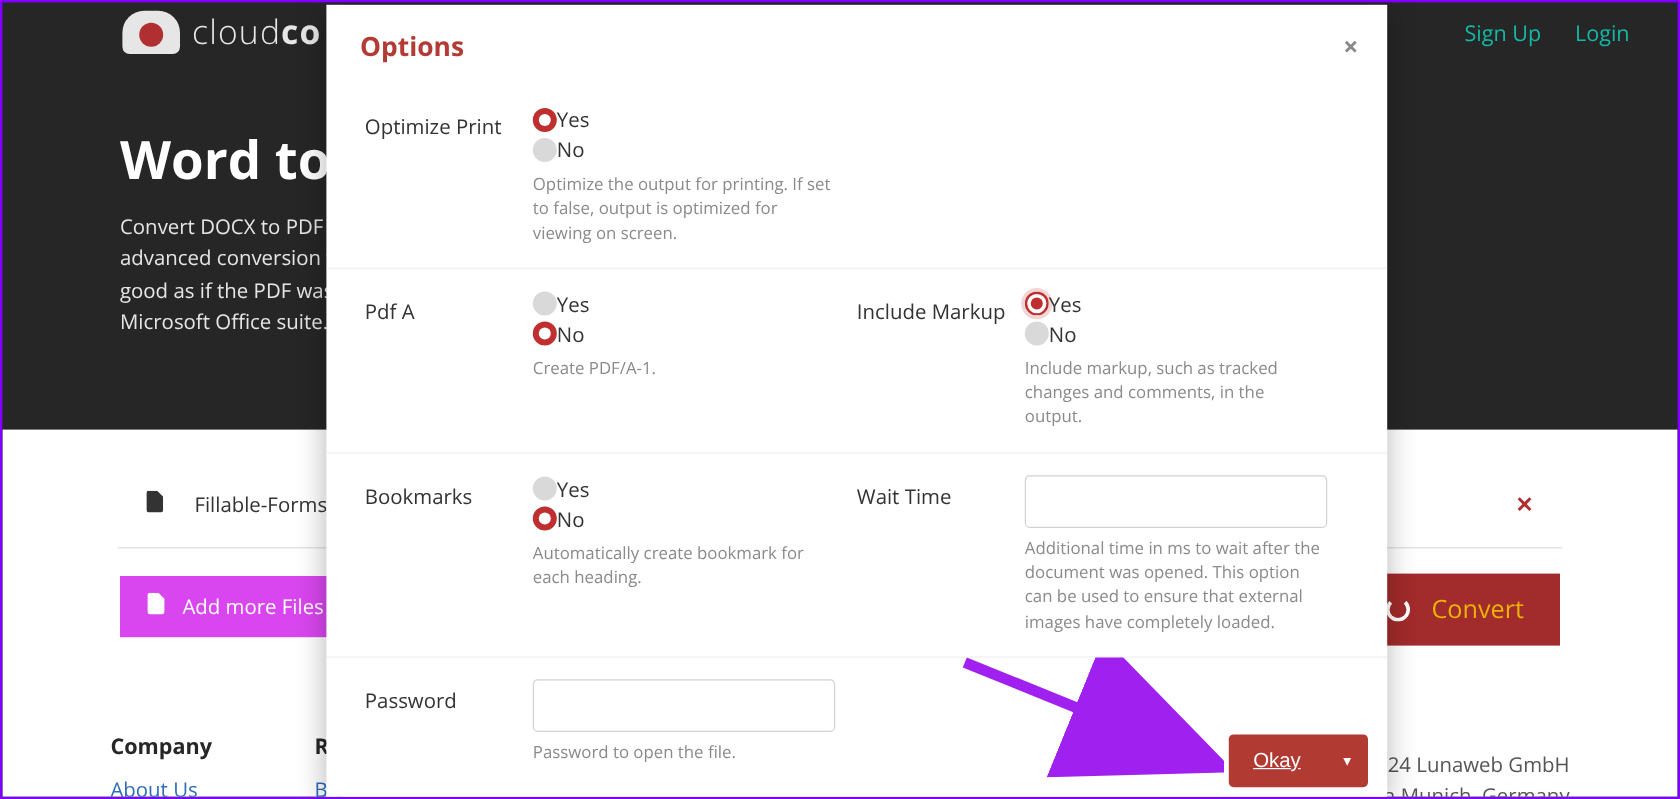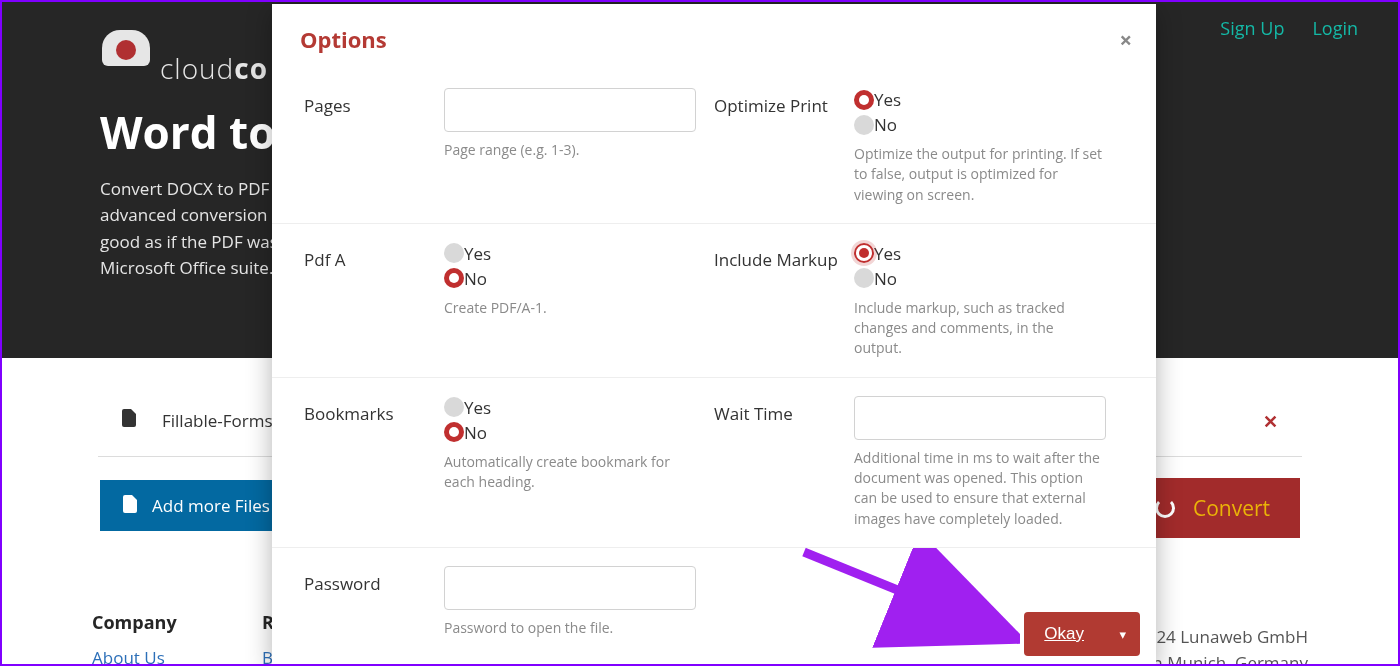--- a/index.html
+++ b/index.html
@@ -1,32 +1,32 @@
 <!DOCTYPE html>
 <html><head>
 <meta charset="utf-8">
 <style>
 * { margin: 0; padding: 0; box-sizing: border-box; }
 body { font-family: "Open Sans", "Segoe UI", Arial, sans-serif; width: 1400px; height: 666px; overflow: hidden; position: relative; background: #262626; border: 2px solid #8000ff; }
 .logo { position: absolute; left: 100px; top: 6px; display: flex; align-items: center; color: #fff; }
 .logo-icon { width: 48px; height: 36px; margin-right: 10px; background: #e6e6e6; border-radius: 18px 18px 6px 6px; position: relative; }
 .logo-icon::before { content:''; position:absolute; left:14px; top:10px; width:20px; height:20px; background:#b03032; border-radius:50%; }
-.logo-text { font-size: 28px; color: #e6e6e6; font-weight: 300; letter-spacing: 1px; margin-top: 41px; }
+.logo-text { font-size: 28px; color: #e6e6e6; font-weight: 300; letter-spacing: 1px; }
 .logo-text b { font-weight: 700; }
 .header-right { position: absolute; right: 40px; top: 14px; display: flex; gap: 28px; color: #14b8a6; font-size: 18px; }
 .header-right span { cursor: pointer; }
 .hero { position: absolute; top: 100px; left: 98px; color: #fff; }
 .hero h1 { font-size: 44px; font-weight: 700; color: #fff; }
 .hero p { font-size: 17px; max-width: 520px; margin-top: 14px; line-height: 1.55; color: #e5e5e5; }
 .body-white { position: absolute; top: 356px; left:0; right:0; bottom:0; background: #fff; }
 .file-row { position: absolute; top: 394px; left: 98px; right: 98px; height: 48px; display: flex; align-items: center; padding: 0 22px; color: #333; font-size: 17px; }
 .file-row-border { position:absolute; left:96px; right:96px; top:454px; height:1px; background:#dcdcdc; }
 .file-icon { width: 16px; margin-right: 24px; color:#333; }
 .file-close { position:absolute; right: 120px; top: 407px; color:#b03032; font-size:18px; font-weight:700; cursor:pointer; }
-.addmore { position:absolute; top: 478px; left: 98px; background:#0369a1; color:#fff; padding: 14px 22px; font-size:17px; display:flex; align-items:center; gap:14px; }
+.addmore { position:absolute; top: 478px; left: 98px; background:#d946ef; color:#fff; padding: 14px 22px; font-size:17px; display:flex; align-items:center; gap:14px; }
 .addmore .plus { font-size:14px; }
 .convert-btn { position:absolute; top: 476px; right: 98px; background:#a22b2b; color:#eab308; padding: 16px 30px; font-size:21px; display:flex; align-items:center; gap:18px; }
 .convert-btn .spin { width:20px; height:20px; border:3px solid #fff; border-top-color:transparent; border-radius:50%; }
 .footer { position:absolute; top: 608px; left:90px; right:90px; display:flex; color:#333; font-size:17px; }
 .footer-col { width: 170px; }
 .footer-col h4 { font-weight:700; font-size:18px; color:#262626; margin-bottom: 12px; }
 .footer-col a { color:#2c6fb8; text-decoration:none; }
 .footer-right { position:absolute; right:0; top:14px; text-align:right; color:#555; line-height:1.5; }
 .modal { position:absolute; top:2px; left:270px; width:884px; height:662px; background:#fff; box-shadow:0 6px 24px rgba(0,0,0,.3); overflow: hidden; }
 .modal-head { padding: 20px 28px 8px; }
@@ -116,27 +116,20 @@
 
 <div class="modal">
   <div class="modal-head">
     <div class="modal-title">Options</div>
     <div class="modal-close">×</div>
   </div>
   <div class="modal-body">
 
     <div class="opt-row">
       <div class="opt-col">
-        <div class="opt-label">Pages</div>
-        <div class="opt-control">
-          <input type="text" style="">
-          <div class="opt-help">Page range (e.g. 1-3).</div>
-        </div>
-      </div>
-      <div class="opt-col">
         <div class="opt-label">Optimize Print</div>
         <div class="opt-control">
           <div class="radio selected">
               <span class="dot"></span>
               <span>Yes</span>
             </div>
           <div class="radio">
               <span class="dot"></span>
               <span>No</span>
             </div>

